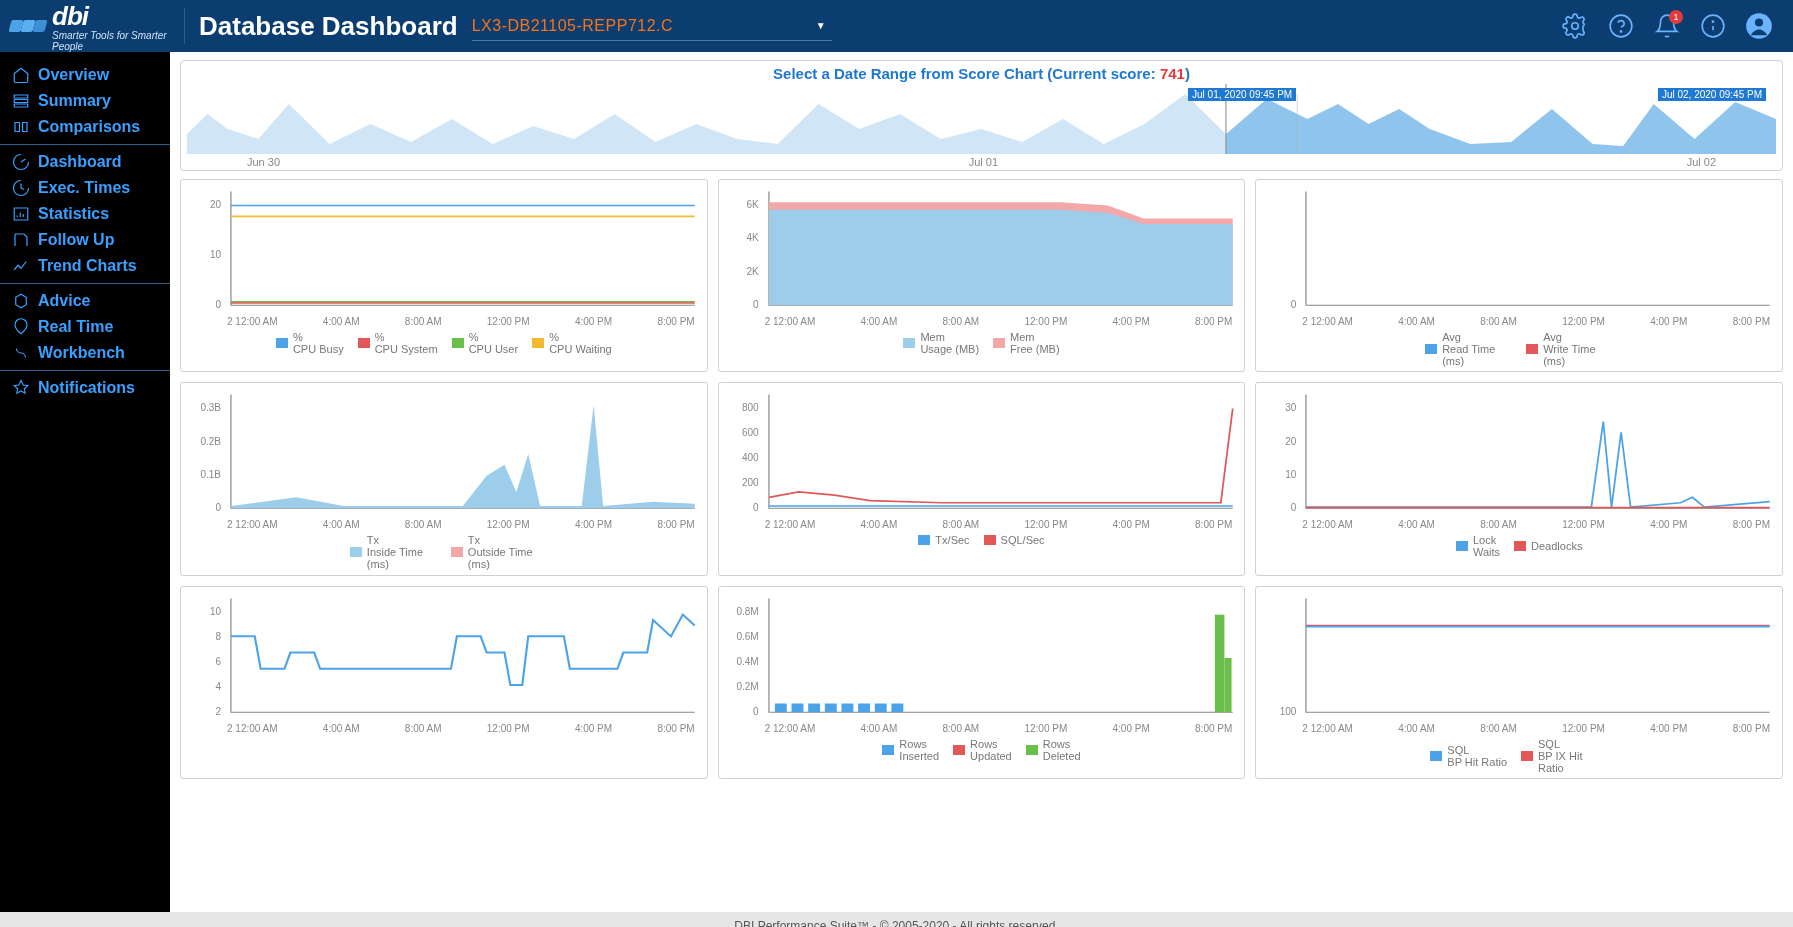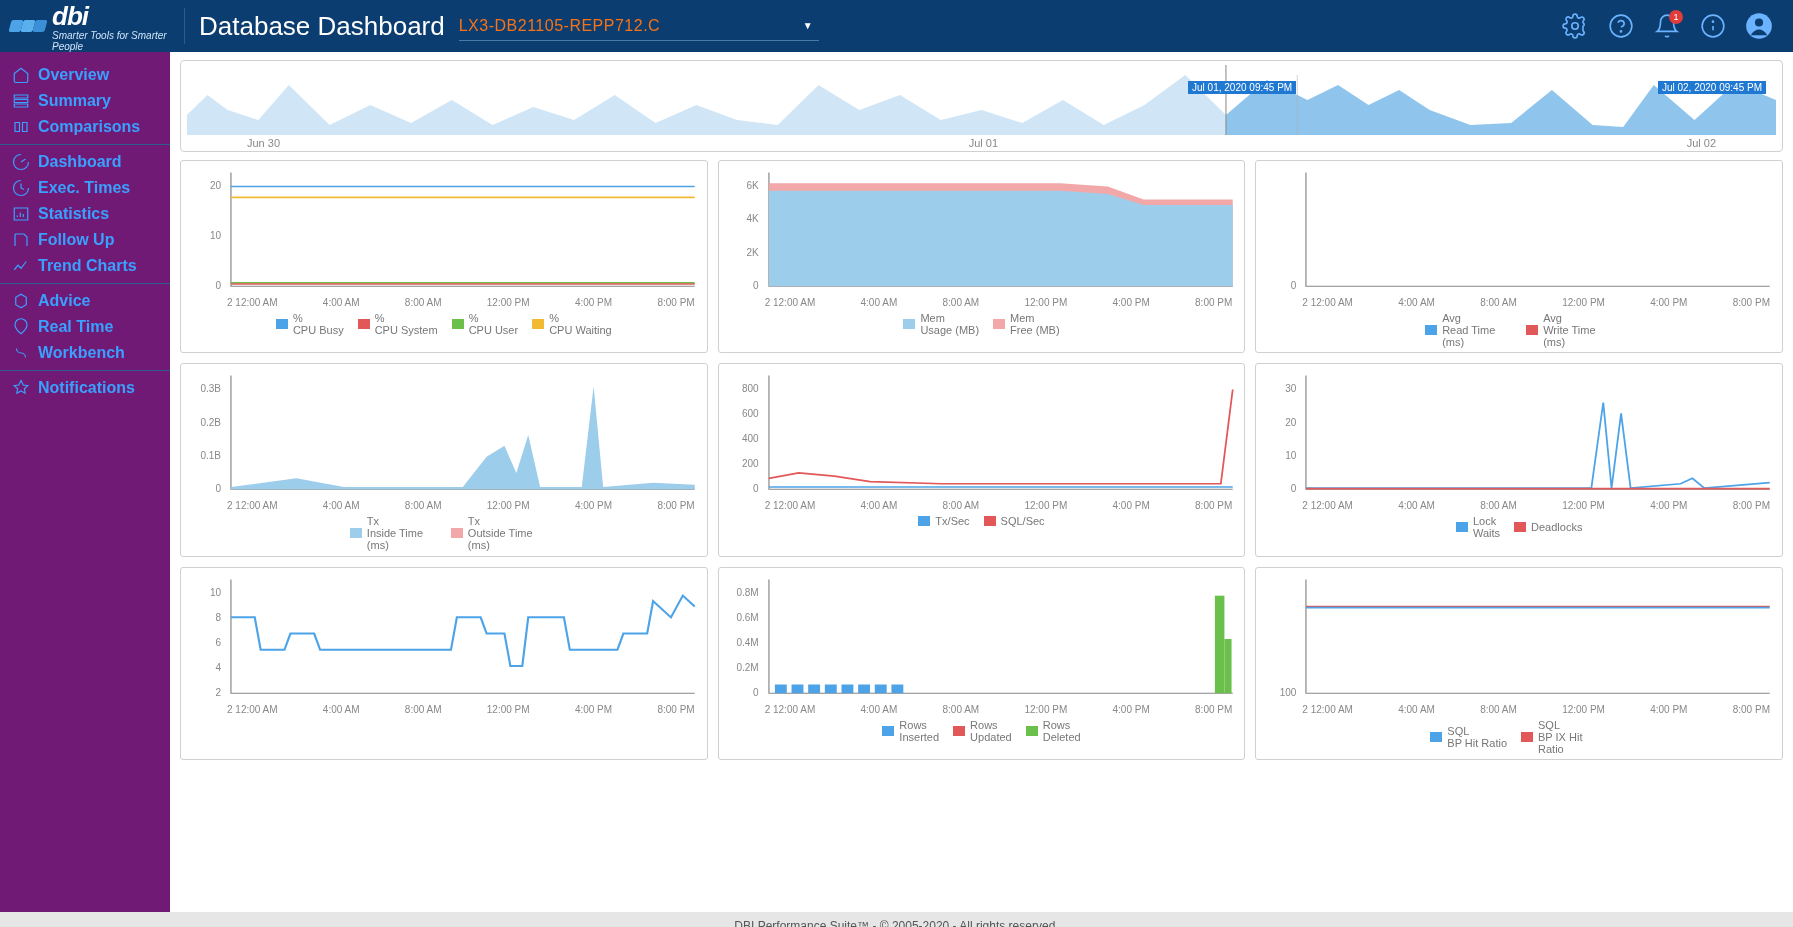--- a/index.html
+++ b/index.html
@@ -4,45 +4,45 @@
 <style>
 * { box-sizing: border-box; margin: 0; padding: 0; }
 body { font-family: Arial, sans-serif; font-size: 13px; background:#fff; color:#333; width:1793px; }
 .topbar { background:#0B3D70; height:52px; display:flex; align-items:center; padding:0 10px; color:#fff; }
 .logo-block { display:flex; align-items:center; gap:6px; width:160px; }
 .logo-squares { display:flex; gap:-2px; }
 .logo-squares span { width:12px; height:12px; border-radius:2px; display:inline-block; transform:skewX(-15deg); }
 .logo-text { font-size:26px; font-weight:bold; letter-spacing:-1px; font-style:italic; }
 .logo-sub { font-size:10px; font-style:italic; color:#cfe3f8; margin-top:-2px; }
 .vr { width:1px; height:36px; background:#2d5d8f; margin:0 14px; }
-.title { font-size:26px; font-weight:400; }
+.title { font-size:26px; font-weight:700; }
 .db-select-wrap { margin-left:14px; display:flex; align-items:center; border-bottom:1px solid #4b7aa8; min-width:360px; height:30px; position:relative; cursor:pointer; }
 .db-select-text { color:#f97316; font-size:16px; letter-spacing:0.5px; }
 .db-caret { position:absolute; right:6px; font-size:10px; color:#fff; }
 .topbar-spacer { flex:1; }
 .top-icons { display:flex; align-items:center; gap:18px; padding-right:10px; }
 .top-icon { width:28px; height:28px; display:flex; align-items:center; justify-content:center; cursor:pointer; color:#6bb2ff; position:relative; }
 .top-icon svg { stroke:#6bb2ff; fill:none; stroke-width:1.5; }
 .top-icon.account svg { fill:#6bb2ff; stroke:none; }
 .badge { position:absolute; top:-2px; right:-2px; background:#E03C3C; color:#fff; font-size:9px; width:14px; height:14px; border-radius:50%; display:flex; align-items:center; justify-content:center; }
 
 .body-row { display:flex; }
-.sidebar { width:170px; background:#701a75; min-height:860px; padding-top:10px; }
+.sidebar { width:170px; background:#000000; min-height:860px; padding-top:10px; }
 .sidebar-sep { border-top:1px solid #2d5d8f; margin:4px 0; }
 .nav-item { display:flex; align-items:center; gap:8px; padding:4px 12px; color:#3AA0FF; font-size:16px; font-weight:600; cursor:pointer; }
 .nav-item .nav-icon { width:18px; height:18px; display:flex; align-items:center; justify-content:center; }
 .nav-item svg { stroke:#3AA0FF; fill:none; stroke-width:1.6; }
 
 .main { flex:1; padding:8px 10px; }
 .score-panel { border:1px solid #d0d0d0; border-radius:4px; padding:4px 6px 2px; margin-bottom:8px; }
 .score-title { text-align:center; font-size:15px; color:#1F78D1; font-weight:600; margin-bottom:2px; }
 .score-title .score-num { color:#E03C3C; }
 .score-chart { height:70px; position:relative; }
 .score-xaxis { display:flex; justify-content:space-between; font-size:11px; color:#888; padding:0 60px; margin-top:2px; }
-.time-tag { position:absolute; top:16px; font-size:10px; background:#1F78D1; color:#fff; padding:1px 4px; }
+.time-tag { position:absolute; top:4px; font-size:10px; background:#1F78D1; color:#fff; padding:1px 4px; }
 
 .grid { display:grid; grid-template-columns:repeat(3,1fr); grid-template-rows:repeat(3,1fr); gap:10px; }
 .panel { border:1px solid #d0d0d0; border-radius:3px; padding:6px 6px 2px; }
 .panel-chart { height:130px; position:relative; }
 .panel-legend { display:flex; flex-wrap:wrap; justify-content:center; gap:14px; font-size:11px; color:#777; padding:4px 0 2px; }
 .lg-item { display:flex; align-items:center; gap:5px; }
 .lg-sw { width:12px; height:10px; }
 .yaxis-label { font-size:10px; color:#888; position:absolute; text-align:right; width:34px; left:0; transform:translateY(-50%); }
 .xaxis-row { display:flex; justify-content:space-between; font-size:10px; color:#888; padding:0 6px 0 40px; }
 
@@ -213,20 +213,23 @@
             </svg>
           </span>
           <span>Notifications</span>
         </div>
       </div>
   </div>
 
   <div class="main">
 
     <div class="score-panel">
+      <div class="score-title">
+        <span>Select a Date Range from Score Chart (Current score: </span><span class="score-num">741</span><span>)</span>
+      </div>
       <div class="score-chart">
         <svg width="100%" height="100%" viewBox="0 0 1560 70" preserveAspectRatio="none">
           <path fill="#D0E6F7" d="M0,50 L20,30 40,45 70,55 100,20 140,60 180,40 220,58 260,35 300,60 340,42 380,55 420,30 460,58 500,40 540,55 580,60 620,20 660,45 700,30 740,55 780,45 820,58 860,35 900,60 940,40 980,10 1020,50 L1020,70 0,70 Z"></path>
           <path fill="#8FC5ED" d="M1020,50 L1060,15 1100,35 1130,20 1160,40 1190,25 1220,45 1260,60 1300,58 1340,25 1380,60 1410,62 1440,20 1480,55 1520,18 1560,35 L1560,70 1020,70 Z"></path>
           <line x1="1020" y1="0" x2="1020" y2="70" stroke="#888" stroke-width="1"></line>
           <line x1="1090" y1="10" x2="1090" y2="70" stroke="#aaa" stroke-width="0.5"></line>
         </svg>
         <div class="time-tag" style="left:63%">Jul 01, 2020 09:45 PM</div>
         <div class="time-tag" style="right:10px">Jul 02, 2020 09:45 PM</div>
       </div>

